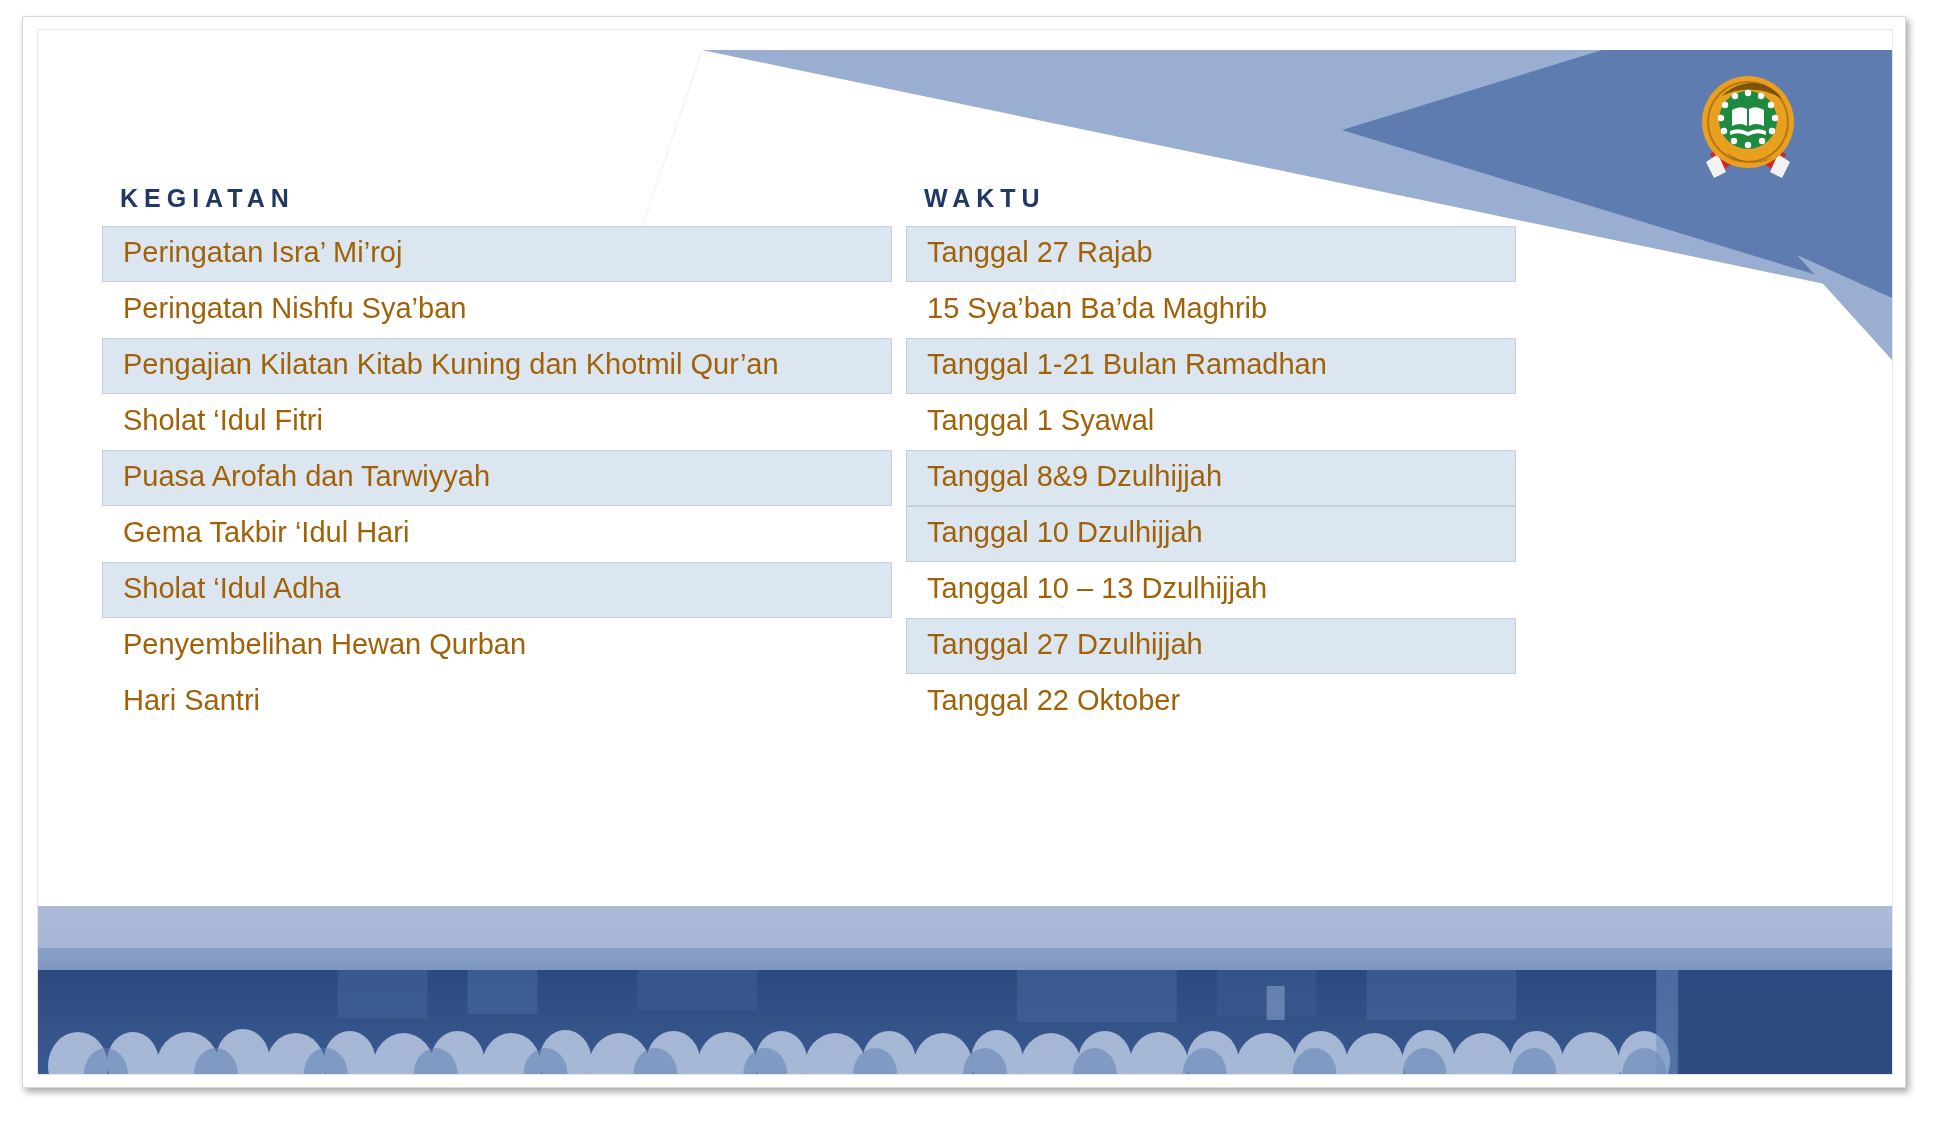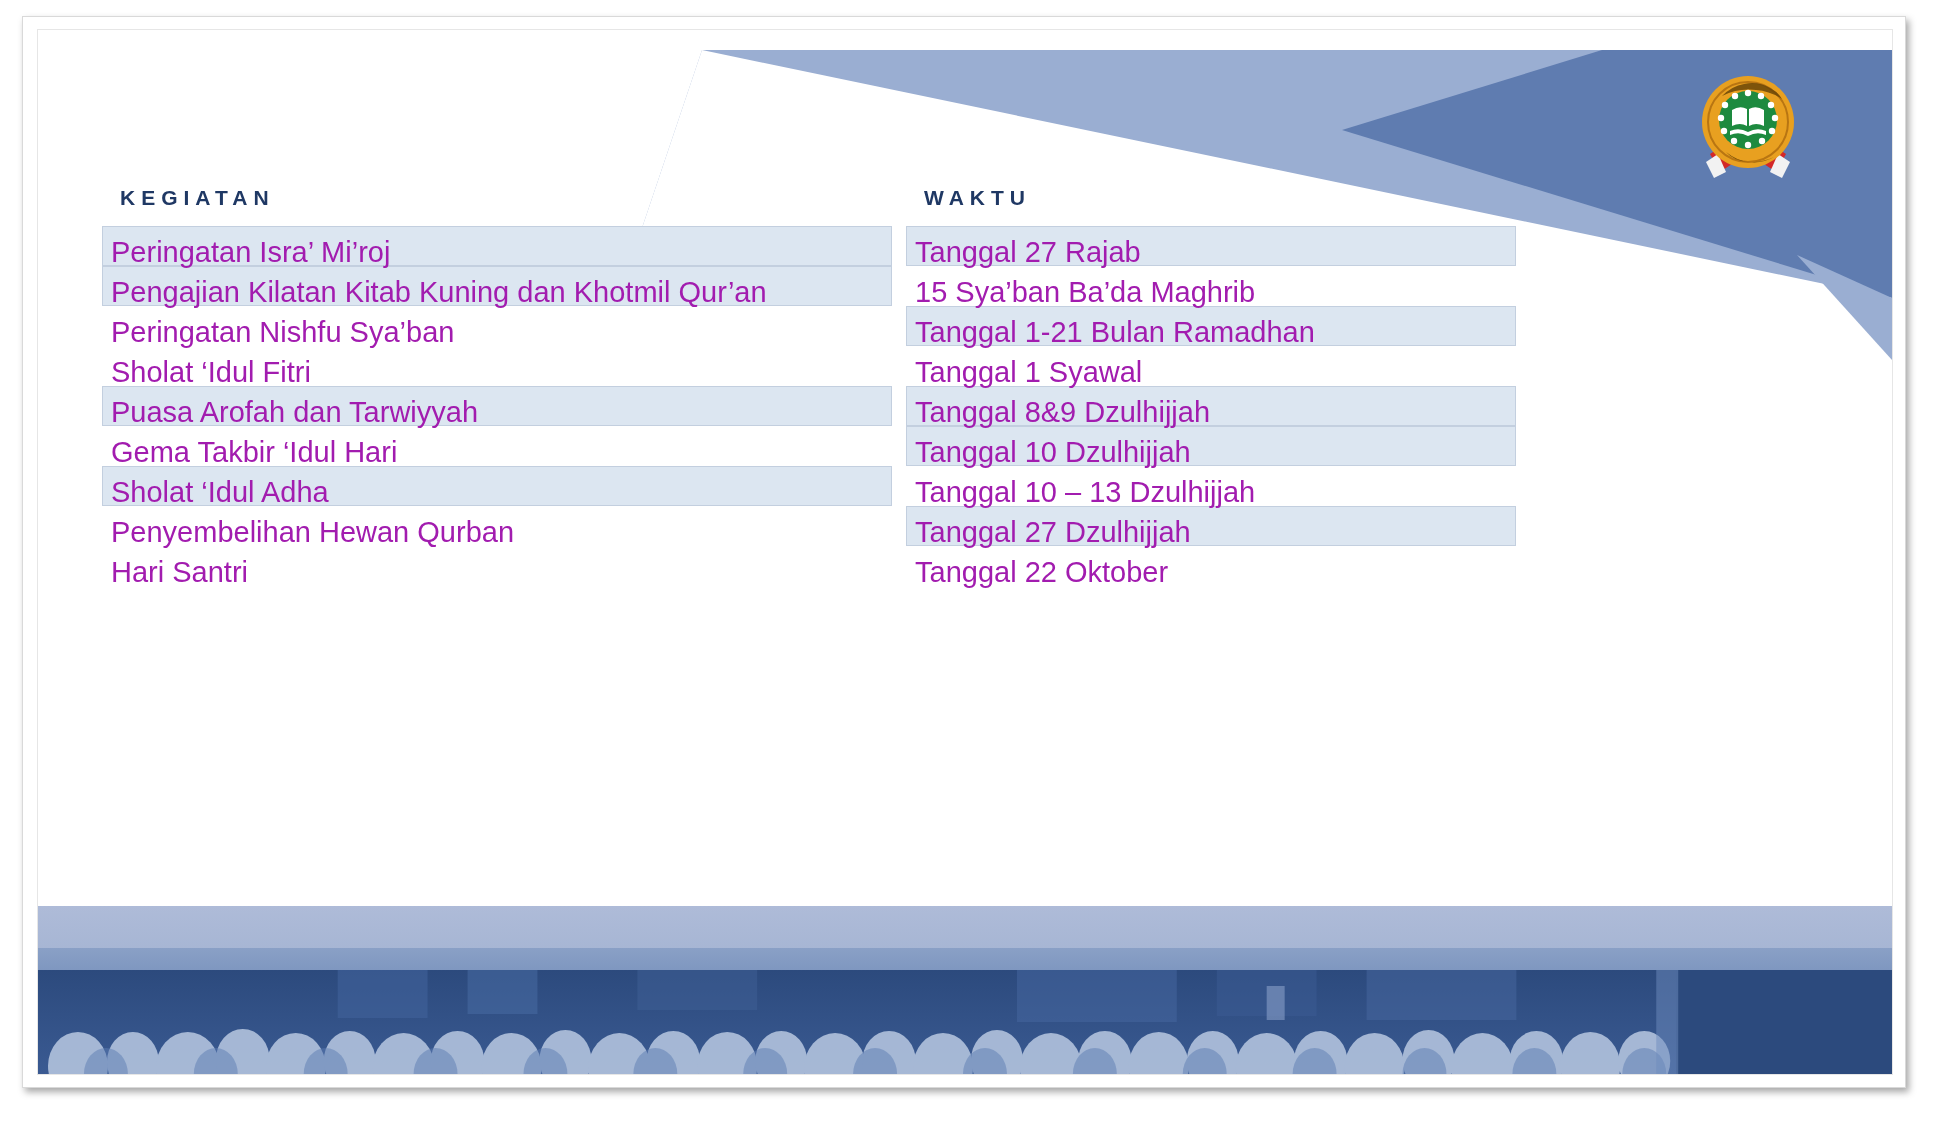--- a/index.html
+++ b/index.html
@@ -71,39 +71,39 @@
     height: 600px;
   }
   .col {
     position: absolute;
     top: 0;
   }
   .col-kegiatan { left: 0px;   width: 790px; }
   .col-waktu    { left: 804px; width: 610px; }
 
   .col-header {
-    font-size: 21px;
+    font-size: 25px;
     font-weight: bold;
     color: #1f3864;
     letter-spacing: 6px;
     padding-left: 18px;
     height: 56px;
     line-height: 56px;
     white-space: nowrap;
   }
 
   .rows { position: relative; }
 
   .row {
-    height: 40px;
+    height: 56px;
     line-height: 50px;
     box-sizing: border-box;
-    padding-left: 8px;
+    padding-left: 20px;
     font-size: 29px;
-    color: #a21caf;
+    color: #a16207;
     white-space: nowrap;
     border: 1px solid transparent;
   }
   .row.band {
     background: #dce6f1;
     border: 1px solid #c3cfdf;
   }
   .row.plain {
     background: transparent;
   }
@@ -193,22 +193,22 @@
           </g>
         </svg>
       </div>
 
       <div class="table-area">
 
         <div class="col col-kegiatan">
           <div class="col-header">KEGIATAN</div>
           <div class="rows">
               <div class="row band">Peringatan Isra’ Mi’roj</div>
+              <div class="row plain">Peringatan Nishfu Sya’ban</div>
               <div class="row band">Pengajian Kilatan Kitab Kuning dan Khotmil Qur’an</div>
-              <div class="row plain">Peringatan Nishfu Sya’ban</div>
               <div class="row plain">Sholat ‘Idul Fitri</div>
               <div class="row band">Puasa Arofah dan Tarwiyyah</div>
               <div class="row plain">Gema Takbir ‘Idul Hari</div>
               <div class="row band">Sholat ‘Idul Adha</div>
               <div class="row plain">Penyembelihan Hewan Qurban</div>
               <div class="row plain">Hari Santri</div>
             </div>
         </div>
 
         <div class="col col-waktu">

